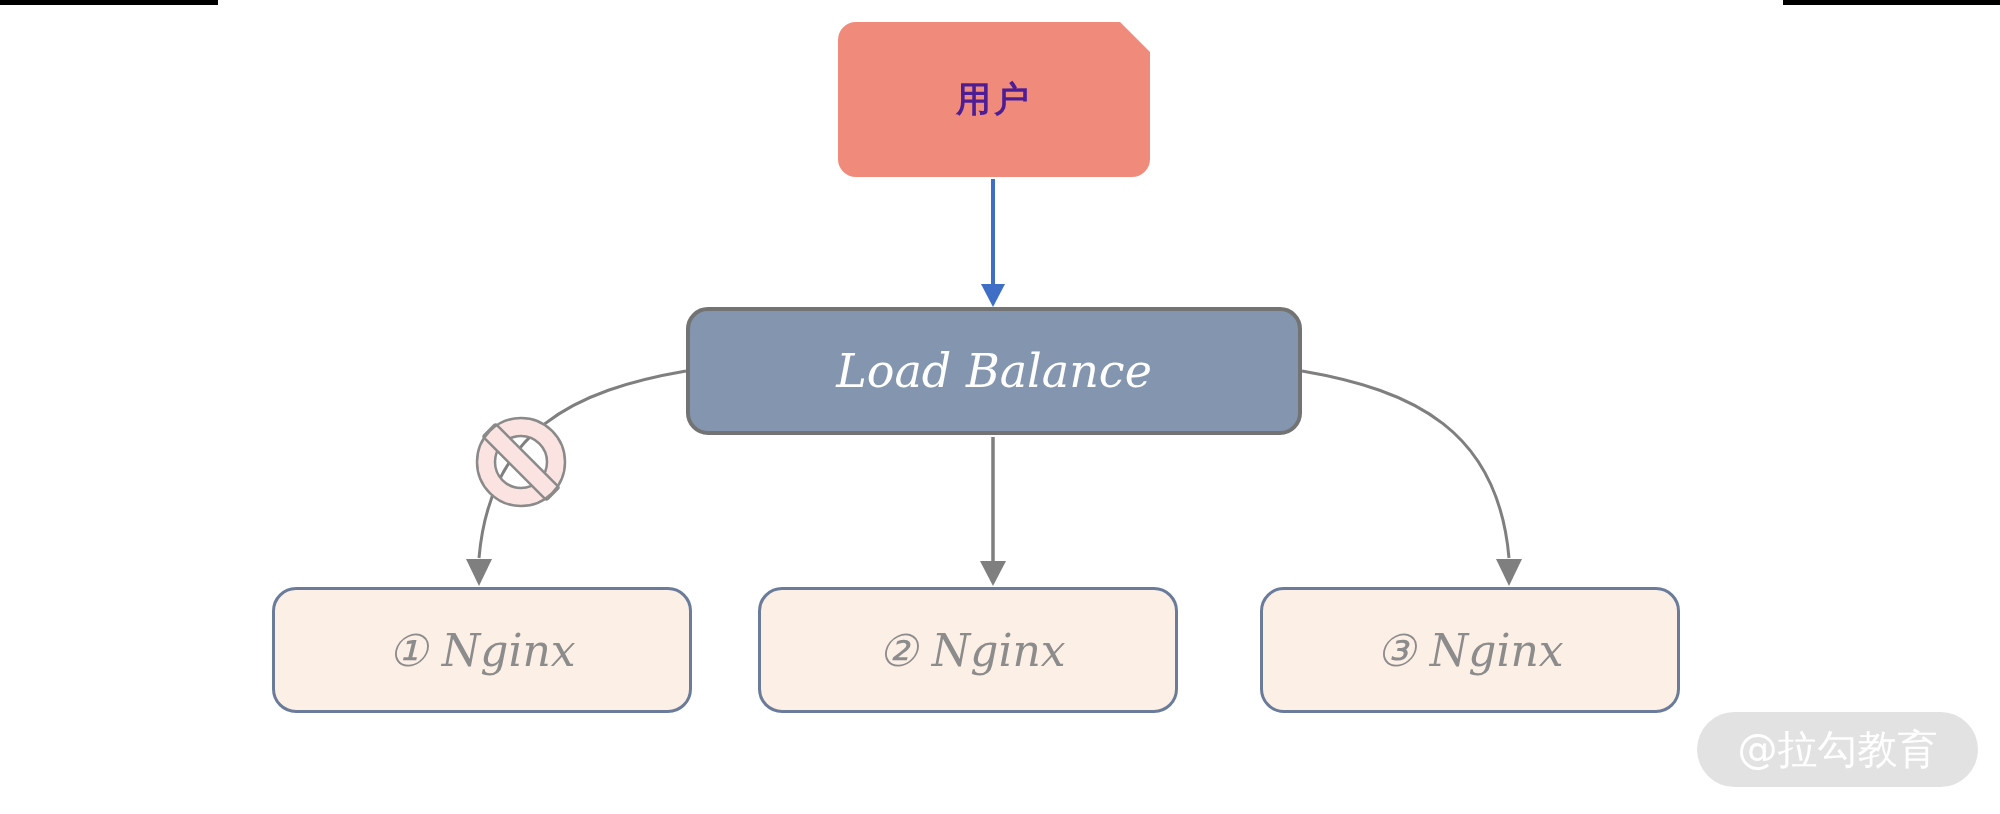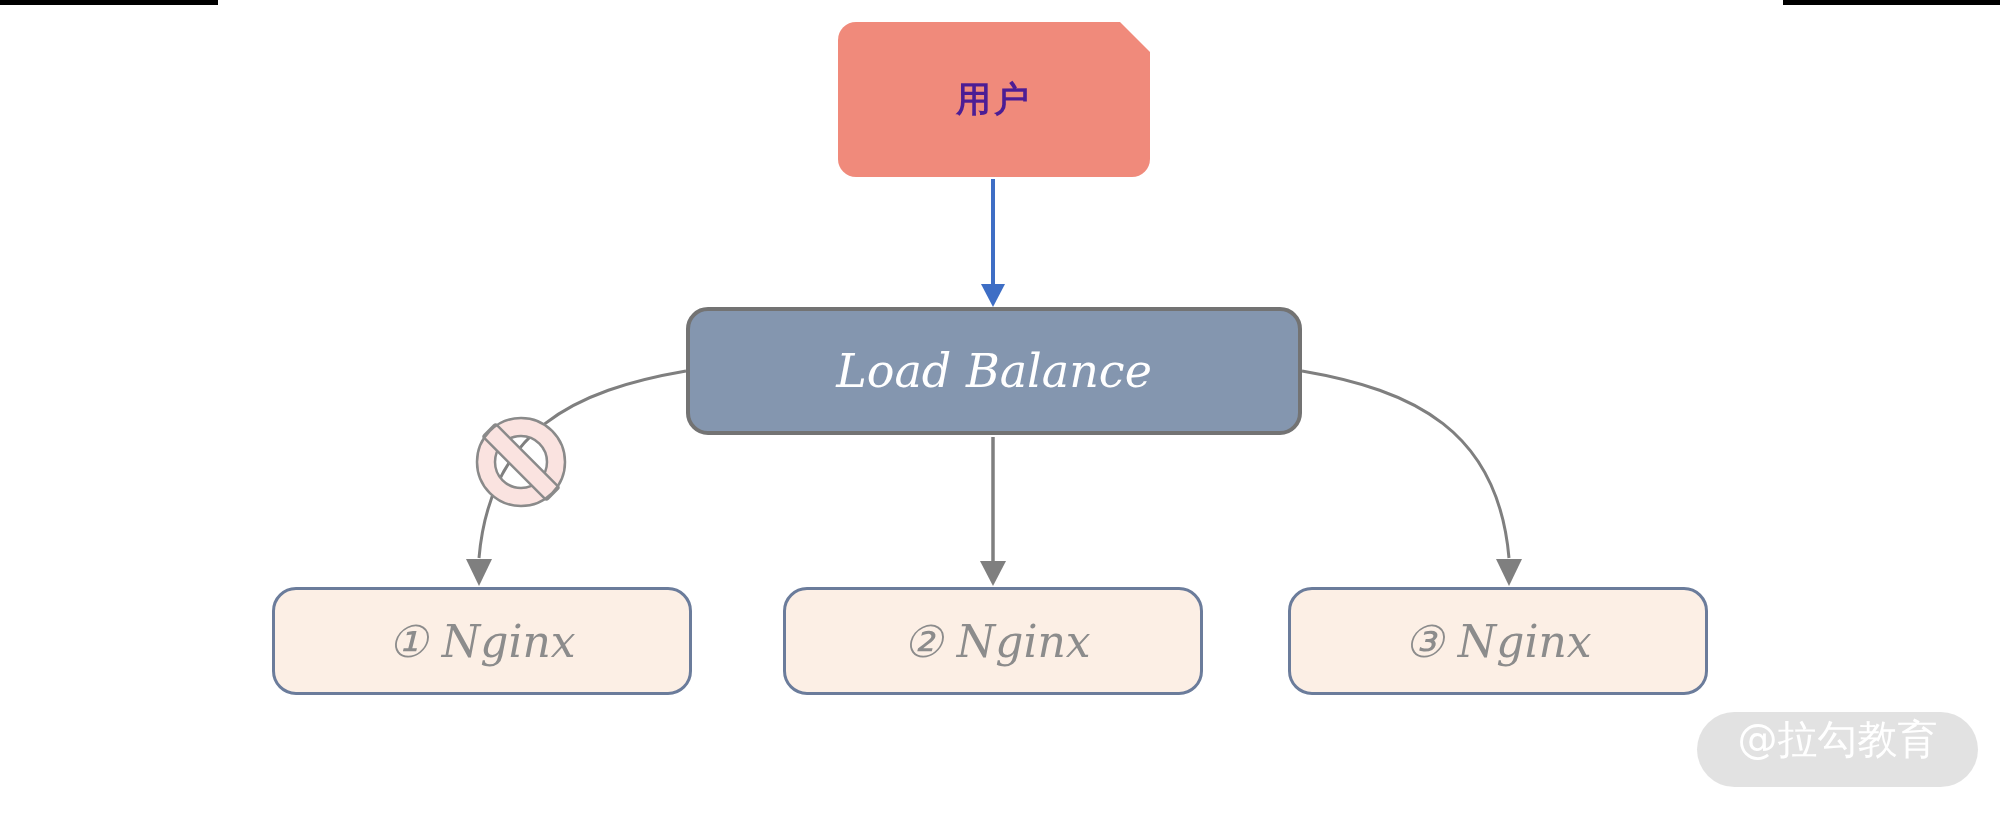--- a/index.html
+++ b/index.html
@@ -60,40 +60,41 @@
     border-radius: 22px;
     color: #FFFFFF;
     font-family: "DejaVu Serif", "Liberation Serif", serif;
     font-style: italic;
     font-size: 46px;
     text-align: center;
   }
 
   .node-nginx {
     top: 587px;
-    width: 420px; height: 108px;
+    width: 420px; height: 126px;
     background: #FCEFE5;
     border: 3px solid #6B7C9B;
     border-radius: 24px;
     color: #8C8C8C;
     font-family: "DejaVu Serif", "Liberation Serif", serif;
     font-style: italic;
     font-size: 44px;
   }
   .node-nginx.n1 { left: 272px; }
-  .node-nginx.n2 { left: 783px; padding-left: 8px; }
-  .node-nginx.n3 { left: 1288px; }
+  .node-nginx.n2 { left: 758px; padding-left: 8px; }
+  .node-nginx.n3 { left: 1260px; }
 
   .watermark {
     position: absolute;
     left: 1697px; top: 712px;
     width: 281px; height: 75px;
     background: rgba(128,128,128,0.23);
     border-radius: 40px;
     display: flex;
+    align-items: center;
     justify-content: center;
     color: #FFFFFF;
     font-size: 40px;
     font-family: "DejaVu Sans", sans-serif;
   }
 </style>
 </head>
 <body>
 
 <div class="canvas">

